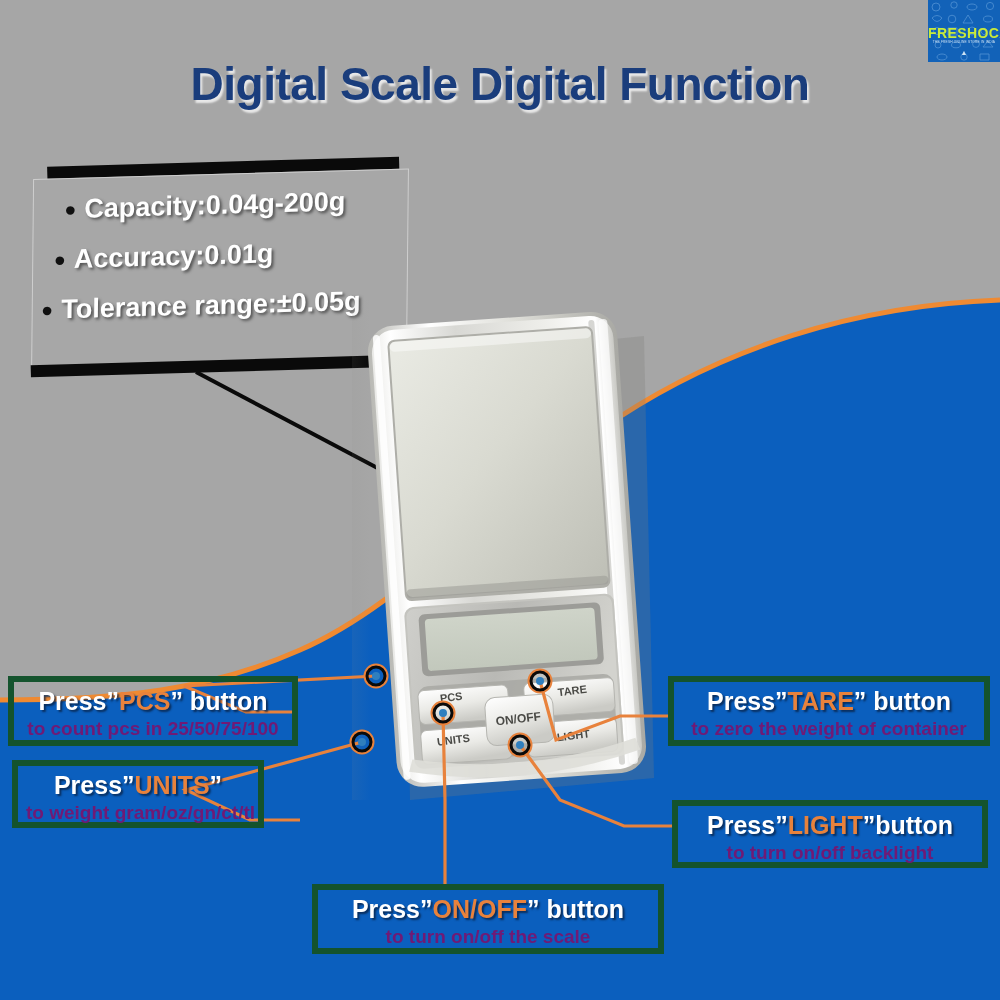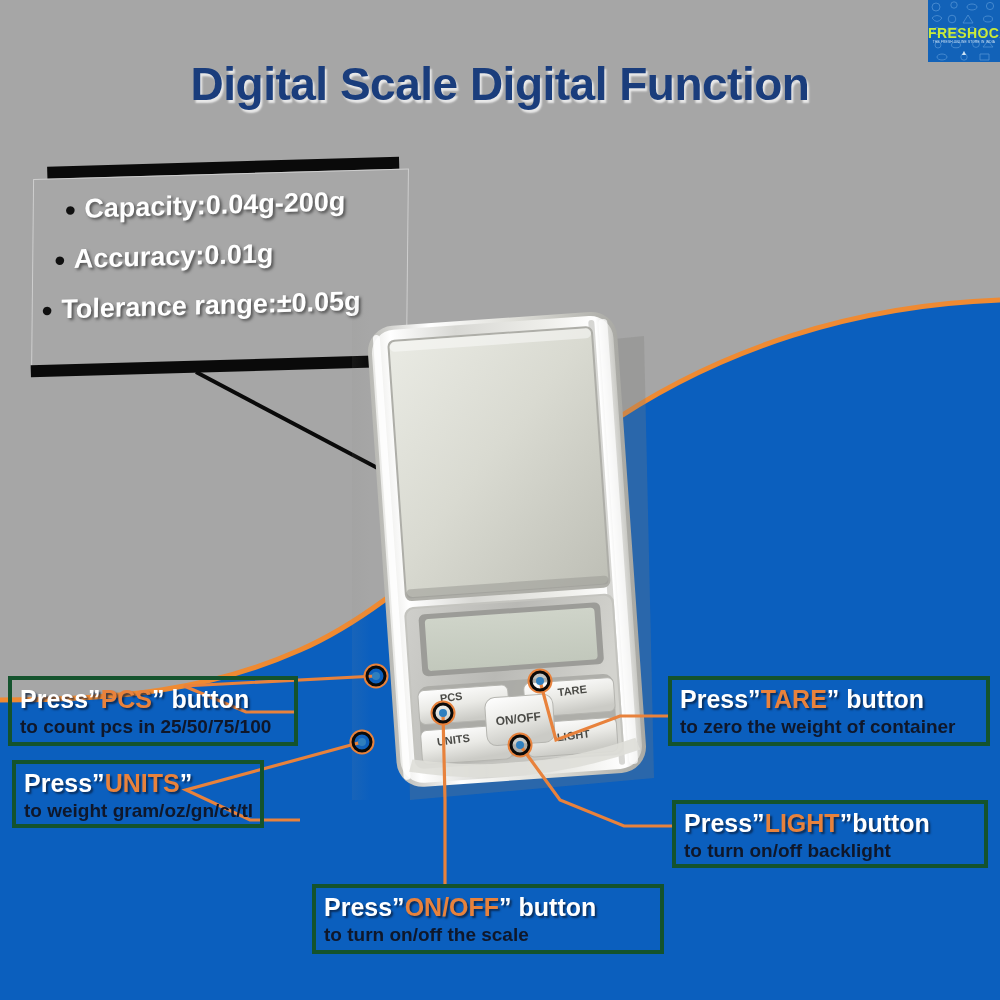--- a/index.html
+++ b/index.html
@@ -82,34 +82,35 @@
   .spec-leader{position:absolute;left:0;top:0;width:1000px;height:1000px;}
 
   
   .scale{
     position:absolute;left:352px;top:300px;width:320px;height:500px;
   }
 
   
   .callout{
     position:absolute;
-    border:4px solid #14532d;
+    border:6px solid #14532d;
     background:transparent;
     padding:4px 8px 3px 8px;
     box-sizing:border-box;
+    text-align:center;
   }
   .callout .l1{
     font-size:25px;font-weight:bold;color:#ffffff;
     text-shadow:2px 2px 2px rgba(10,30,60,.75);
     white-space:nowrap;line-height:30px;
     font-family:"Liberation Sans",sans-serif;
   }
   .callout .l1 .hl{color:#e8823c;}
   .callout .l2{
-    font-size:19px;font-weight:bold;color:#0f172a;
+    font-size:19px;font-weight:bold;color:#701a75;
     white-space:nowrap;line-height:23px;margin-top:1px;
     font-family:"Liberation Sans",sans-serif;
   }
   #callout-pcs   {left:8px;  top:676px; width:290px;height:70px;}
   #callout-tare  {left:668px;top:676px; width:322px;height:70px;}
   #callout-units {left:12px; top:760px; width:252px;height:68px;}
   #callout-light {left:672px;top:800px; width:316px;height:68px;}
   #callout-onoff {left:312px;top:884px; width:352px;height:70px;}
 
   .leaders{position:absolute;left:0;top:0;width:1000px;height:1000px;pointer-events:none;}

